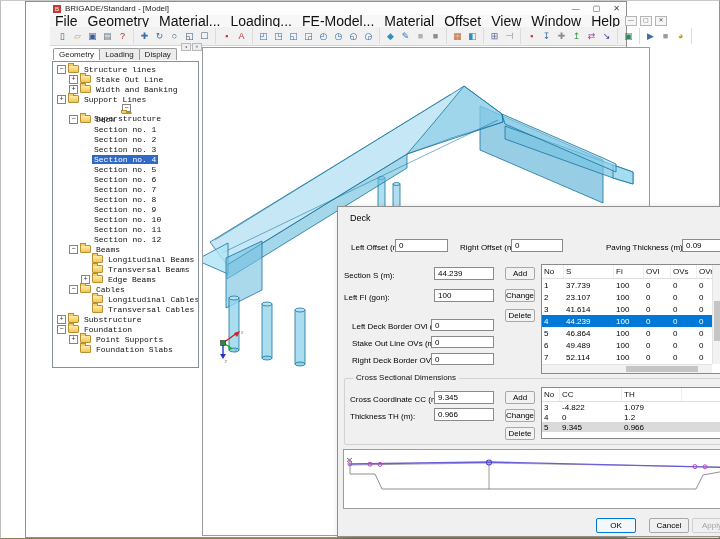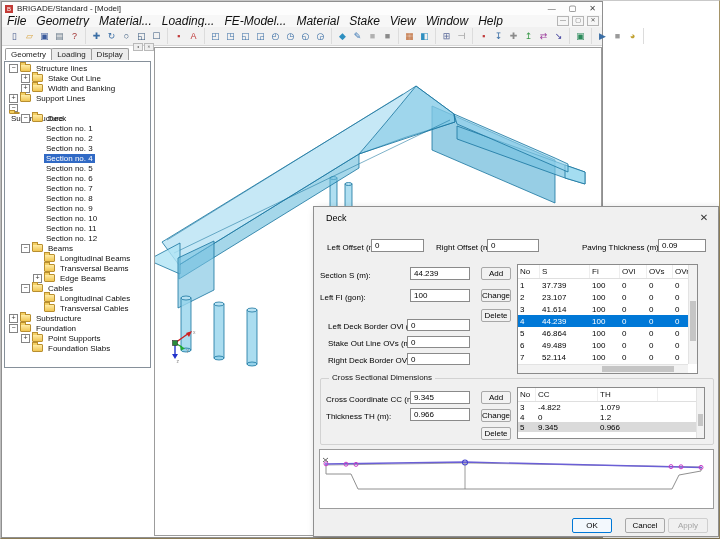--- a/index.html
+++ b/index.html
@@ -1,44 +1,44 @@
 <!DOCTYPE html>
 <html><head>
 <meta charset="utf-8">
 <style>
   html,body{margin:0;padding:0;}
   body{width:720px;height:539px;position:relative;overflow:hidden;background:#fff;
        font-family:"Liberation Sans",sans-serif;-webkit-font-smoothing:antialiased;}
   #canvas{position:absolute;inset:0;border-top:1px solid #c9c9c9;border-left:1px solid #bdbdbd;
           border-right:1px solid #a59468;border-bottom:1px solid #8b7b55;box-sizing:border-box;background:#fff;}
-  .abs{position:absolute;}
+  .abs{position:absolute;margin-left:24px;}
   
   #main-window{left:0;top:0;width:602px;height:537px;background:#fff;border:1px solid #8f8f8f;box-sizing:border-box;}
   #titlebar{left:0;top:0;right:0;height:13px;background:#fdfdfd;display:flex;align-items:center;border-bottom:1px solid #ececec;}
   #app-icon{width:8px;height:8px;margin:0 4px 0 3px;background:#c23a36;color:#fff;font-size:6px;line-height:8px;text-align:center;}
   #title-text{font-size:8px;color:#222;white-space:nowrap;}
   #win-controls{margin-left:auto;display:flex;gap:13px;padding-right:6px;font-size:8px;color:#444;}
   #win-controls span{cursor:default;}
   #menubar{left:0;top:13px;right:0;height:12px;background:#f7f7f7;display:flex;align-items:center;border-bottom:1px solid #e4e4e4;}
-  .menu-item{font-size:12px;color:#111;padding:0 5px;white-space:nowrap;font-style:italic;}
+  .menu-item{font-size:14px;color:#111;padding:0 5px;white-space:nowrap;}
   #mdi-controls{margin-left:auto;display:flex;gap:3px;padding-right:3px;}
   #mdi-controls span{width:10px;height:8px;border:1px solid #b5b5b5;background:#f6f6f6;font-size:6px;line-height:7px;text-align:center;color:#555;}
   #toolbar{left:0;top:25px;right:0;height:18px;background:#f1f1f1;display:flex;align-items:center;border-bottom:1px solid #d6d6d6;padding-left:2px;}
   .tb-group{display:flex;align-items:center;padding:0 3px;border-right:1px solid #dcdcdc;height:16px;}
   .tb-btn{width:14px;height:14px;display:inline-flex;align-items:center;justify-content:center;font-size:9px;line-height:14px;margin:0 0.5px;}
   #panel-mini{left:131px;top:41px;display:flex;gap:1px;}
   #panel-mini span{width:8px;height:6px;border:1px solid #b9b9b9;background:#eee;font-size:4px;line-height:5px;text-align:center;color:#666;}
   
   #sidebar{left:2px;top:46px;width:147px;height:320px;}
   #sidebar-tabs{position:absolute;left:1px;top:0;height:13px;display:flex;}
   .tab{font-size:8px;padding:1px 5px 0 5px;border:1px solid #9c9c9c;border-bottom:none;background:#ececec;
        border-radius:2px 2px 0 0;margin-right:-1px;color:#222;height:12px;box-sizing:border-box;}
   .tab.active{background:#fff;position:relative;z-index:2;}
   #tree-box{position:absolute;left:0;top:13px;right:0;bottom:0;background:#fff;border:1px solid #86909a;box-sizing:border-box;overflow:hidden;padding-top:2px;}
-  .tree-row{height:10px;display:flex;align-items:flex-start;font-size:8px;white-space:nowrap;color:#111;}
+  .tree-row{height:10px;display:flex;align-items:center;font-size:8px;white-space:nowrap;color:#111;font-family:Liberation Mono, monospace;}
   .expander{width:9px;height:9px;min-width:9px;border:1px solid #848484;background:#fff;font-size:7px;line-height:6px;
             text-align:center;margin-right:2px;box-sizing:border-box;color:#333;}
   .expander.hidden{visibility:hidden;border:none;}
   .folder{width:11px;height:8px;min-width:11px;background:linear-gradient(#ffeca6,#f0c653);border:1px solid #b98f2f;
           border-radius:1px;margin-right:3px;position:relative;box-sizing:border-box;}
   .folder::before{content:"";position:absolute;top:-3px;left:-1px;width:4px;height:2px;background:#f3cf63;border:1px solid #b98f2f;border-bottom:none;}
   .tree-label{padding:0 2px;}
   .tree-row.selected .tree-label{background:#316ac5;color:#fff;}
   
   #viewport{left:152px;top:45px;width:448px;height:489px;background:#fff;border:1px solid #9c9c9c;box-sizing:border-box;}
@@ -95,21 +95,21 @@
     </div>
 
     <div class="abs" id="menubar">
       <span id="menubar-items" style="display:flex">
           <span class="menu-item">File</span>
           <span class="menu-item">Geometry</span>
           <span class="menu-item">Material...</span>
           <span class="menu-item">Loading...</span>
           <span class="menu-item">FE-Model...</span>
           <span class="menu-item">Material</span>
-          <span class="menu-item">Stake</span>
+          <span class="menu-item">Offset</span>
           <span class="menu-item">View</span>
           <span class="menu-item">Window</span>
           <span class="menu-item">Help</span>
         </span>
       <span id="mdi-controls">
         <span>—</span>
         <span>▢</span>
         <span>✕</span>
       </span>
     </div>

